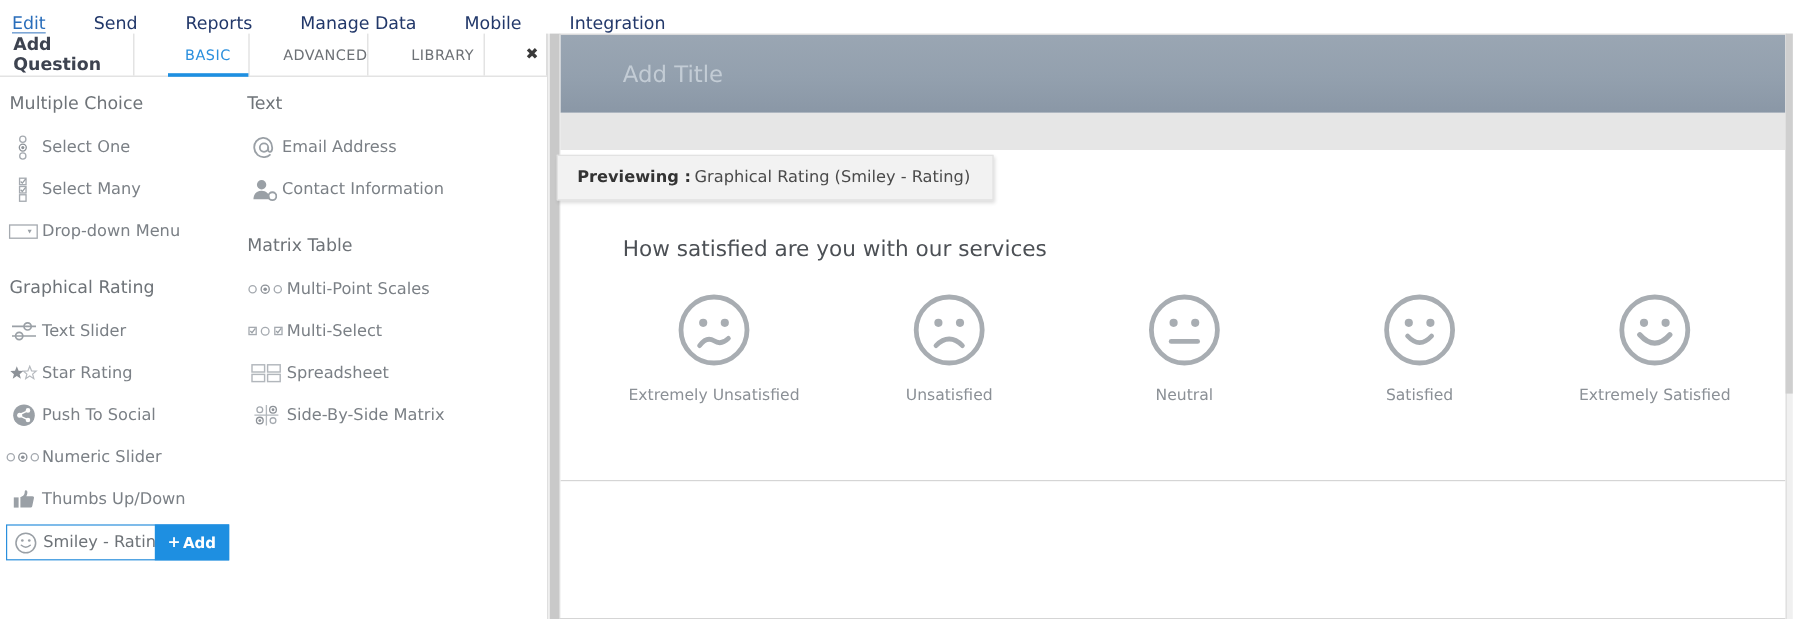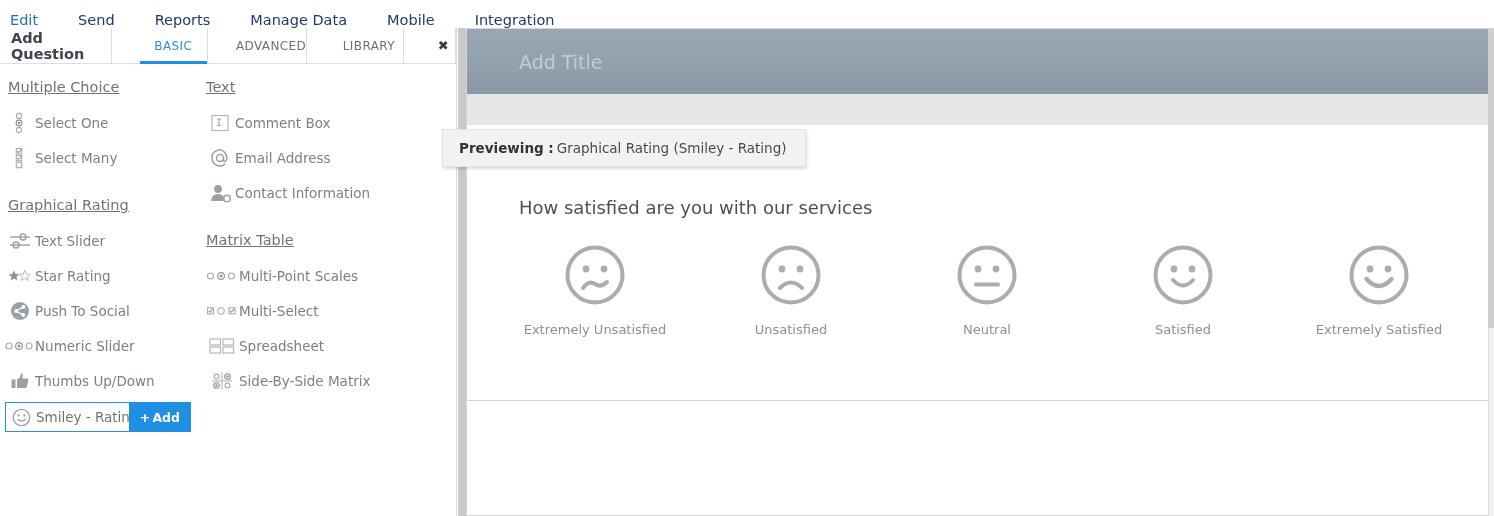--- a/index.html
+++ b/index.html
@@ -74,21 +74,20 @@
     border-right: 1px solid #dddddd;
   }
 
   .builder-body { display: flex; padding-top: 9px; }
   .col { width: 205px; padding-left: 5px; }
   .col.right { width: 250px; padding-left: 0px; }
   .group-title {
     font-size: 14.5px;
     color: #6e7378;
     margin: 6px 0 10px 3px;
-    text-decoration: underline;
   }
   .col.right .group-title { margin-left: 1px; }
   .item {
     display: flex; align-items: center;
     height: 35px;
     font-size: 13.5px;
     color: #7b8086;
     position: relative;
   }
   .item .ic {
@@ -170,21 +169,21 @@
   .face-lbl {
     margin-top: 16px;
     font-size: 13px;
     color: #8b9096;
     white-space: nowrap;
   }
   .pv-rest { height: 115px; background: #ffffff; }
 
   
   .tooltip {
-    position: absolute; left: 442px; top: 129px;
+    position: absolute; left: 464px; top: 129px;
     height: 38px;
     background: #f2f2f2;
     border: 1px solid #e2e2e2;
     box-shadow: 1px 2px 3px rgba(0,0,0,.14);
     display: flex; align-items: center;
     padding: 0 18px 0 16px;
     font-size: 13.5px;
     color: #4a4a4a;
     z-index: 5;
   }
@@ -251,20 +250,29 @@
             <rect x="4.3" y="1.5" width="5.4" height="5.4" fill="none" stroke="#a5aab0" stroke-width="1.1"></rect>
             <path d="M5.2 4.2 L6.6 5.6 L9.4 2.2" fill="none" stroke="#9aa0a6" stroke-width="1.1"></path>
             <rect x="4.3" y="8.4" width="5.4" height="5.4" fill="none" stroke="#a5aab0" stroke-width="1.1"></rect>
             <path d="M5.2 11.1 L6.6 12.5 L9.4 9.1" fill="none" stroke="#9aa0a6" stroke-width="1.1"></path>
             <rect x="4.3" y="15.3" width="5.4" height="5.4" fill="none" stroke="#a5aab0" stroke-width="1.1"></rect>
           </svg>
         </span>
         <span class="lbl">Select Many</span>
       </div>
 
+      <div class="item">
+        <span class="ic">
+          <svg width="26" height="16" viewBox="0 0 26 16">
+            <rect x="1" y="2.5" width="23" height="11" fill="none" stroke="#a5aab0" stroke-width="1.1"></rect>
+            <path d="M16 6.5 L19.4 6.5 L17.7 9.6 Z" fill="#9aa0a6"></path>
+          </svg>
+        </span>
+        <span class="lbl">Drop-down Menu</span>
+      </div>
 
       <div class="group-title" style="margin-top:22px">Graphical Rating</div>
 
       <div class="item">
         <span class="ic">
           <svg width="26" height="20" viewBox="0 0 26 20">
             <line x1="3" y1="6" x2="23" y2="6" stroke="#9aa0a6" stroke-width="1.4"></line>
             <circle cx="16" cy="6" r="3" fill="none" stroke="#9aa0a6" stroke-width="1.4"></circle>
             <line x1="3" y1="14" x2="23" y2="14" stroke="#9aa0a6" stroke-width="1.4"></line>
             <circle cx="9" cy="14" r="3" fill="none" stroke="#9aa0a6" stroke-width="1.4"></circle>
@@ -334,31 +342,20 @@
             <span>Add</span>
         </span>
       </div>
 
     </div>
 
     <div class="col right">
 
       <div class="group-title">Text</div>
 
-      <div class="item">
-        <span class="ic">
-          <svg width="20" height="20" viewBox="0 0 20 20">
-            <rect x="2" y="2.5" width="16" height="15" fill="none" stroke="#b2b7bc" stroke-width="1.2"></rect>
-            <line x1="7" y1="6" x2="11" y2="6" stroke="#9aa0a6" stroke-width="1"></line>
-            <line x1="9" y1="6" x2="9" y2="12.5" stroke="#9aa0a6" stroke-width="1"></line>
-            <line x1="7" y1="12.5" x2="11" y2="12.5" stroke="#9aa0a6" stroke-width="1"></line>
-          </svg>
-        </span>
-        <span class="lbl">Comment Box</span>
-      </div>
 
       <div class="item">
         <span class="ic">
           <svg width="22" height="22" viewBox="0 0 22 22">
             <circle cx="11" cy="11" r="3.5" fill="none" stroke="#9aa0a6" stroke-width="1.5"></circle>
             <path d="M14.5 11 L14.5 13 C14.5 15 17.5 15.4 17.8 12 C18.3 6.5 14 2.5 10 2.9 C5.6 3.3 2.5 6.8 2.9 11.4 C3.3 16 7 19.4 11.6 18.9 C13.4 18.7 14.9 18 15.9 17" fill="none" stroke="#9aa0a6" stroke-width="1.5" stroke-linecap="round"></path>
           </svg>
         </span>
         <span class="lbl">Email Address</span>
       </div>

